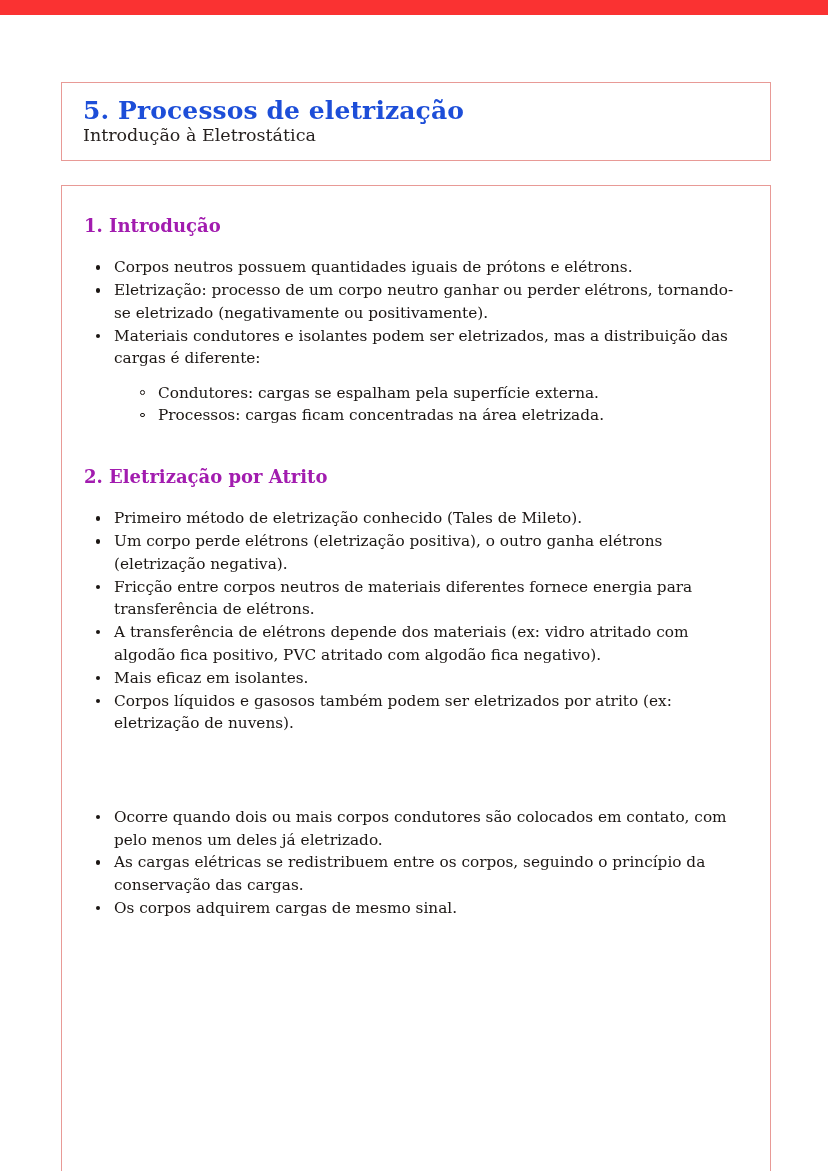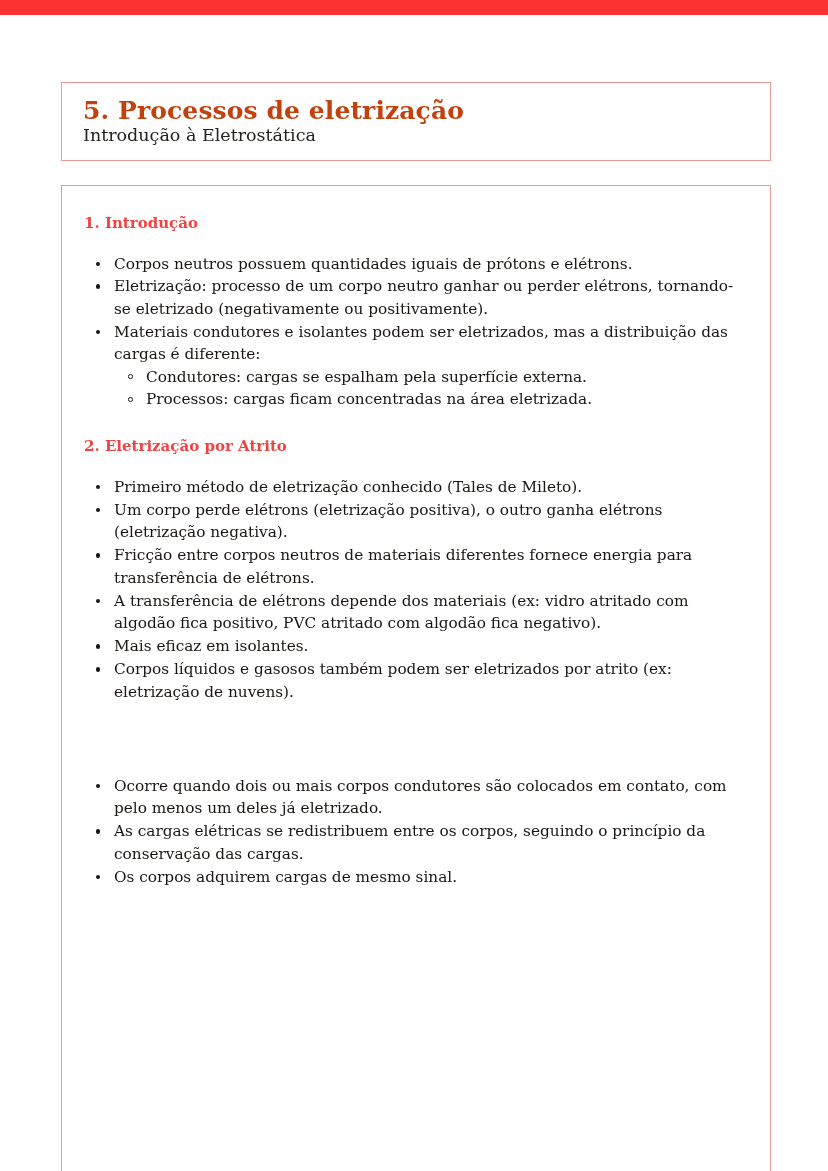--- a/index.html
+++ b/index.html
@@ -47,21 +47,21 @@
     box-sizing: border-box;
     border: 1.3px solid #e89a96;
     padding: 14px 0 0 21px;
     background: #ffffff;
   }
   .doc-title {
     font-family: "DejaVu Serif", "Liberation Serif", serif;
     font-weight: 700;
     font-size: 25px;
     line-height: 1.08;
-    color: #c2410c;
+    color: #1d4ed8;
     letter-spacing: 0.1px;
     margin: 0;
     white-space: nowrap;
   }
   .doc-subtitle {
     font-family: "DejaVu Serif", "Liberation Serif", serif;
     font-weight: 400;
     font-size: 17.5px;
     line-height: 1.25;
     color: #26211f;
@@ -82,23 +82,23 @@
     background: #ffffff;
     padding: 28px 22px 0 22px;
     overflow: hidden;
   }
 
   .section { margin: 0; }
 
   .section-heading {
     font-family: "DejaVu Serif", "Liberation Serif", serif;
     font-weight: 700;
-    font-size: 15px;
+    font-size: 18px;
     line-height: 1.3;
-    color: #ef4444;
+    color: #a21caf;
     margin: 0 0 0 0;
     padding: 0;
   }
 
   ul.bullets {
     list-style: none;
     margin: 19px 0 0 0;
     padding: 0;
   }
   ul.bullets > li {
@@ -116,21 +116,21 @@
     left: 12px;
     top: 9px;
     width: 4.4px;
     height: 4.4px;
     border-radius: 50%;
     background: #1b1613;
   }
 
   ul.subbullets {
     list-style: none;
-    margin: 0;
+    margin: 12px;
     padding: 0;
   }
   ul.subbullets > li {
     position: relative;
     padding-left: 32px;
     margin: 0;
     font-size: 15.3px;
     line-height: 1.47;
     color: #1b1613;
     font-family: "DejaVu Serif", "Liberation Serif", serif;

